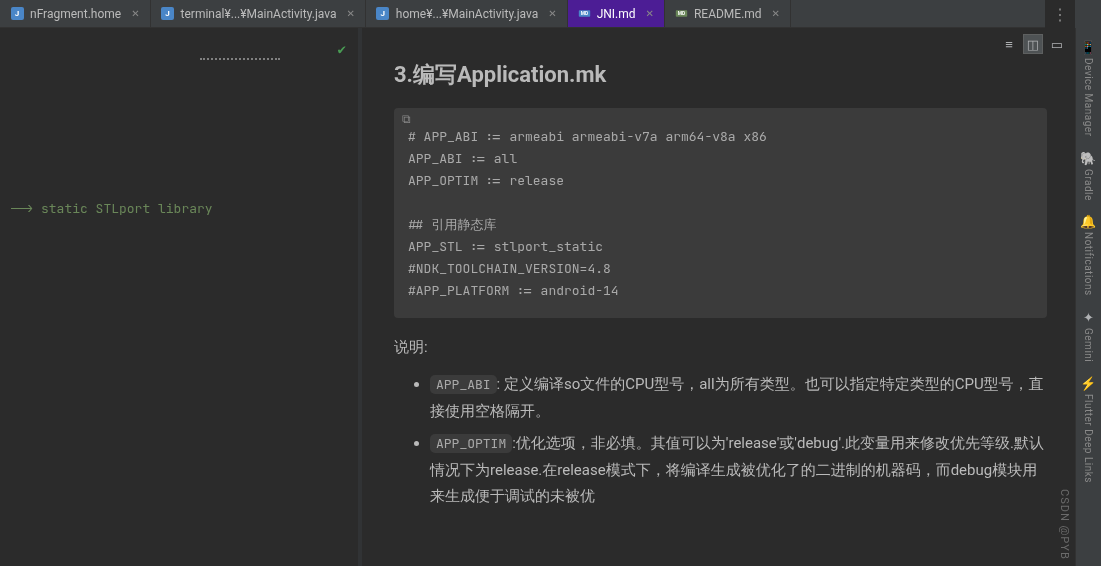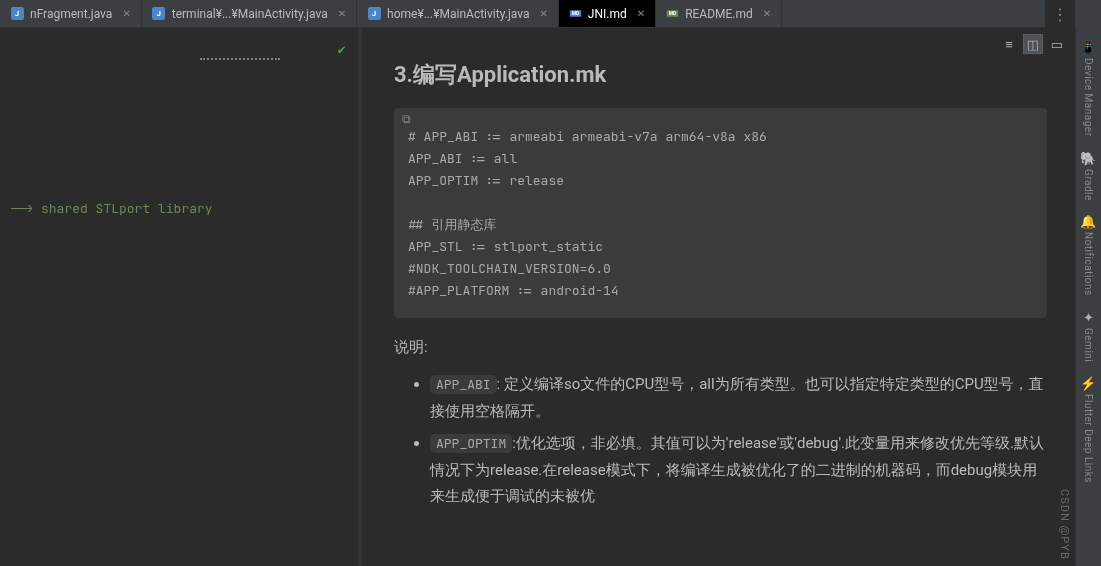--- a/index.html
+++ b/index.html
@@ -24,21 +24,21 @@
       display: flex;
       align-items: center;
       padding: 0 10px;
       font-size: 12px;
       color: #bbb;
       border-right: 1px solid #323232;
       gap: 6px;
       height: 100%;
     }
     .tab.active {
-      background: #000000;
+      background: #4c1d95;
       color: #fff;
     }
     .tab-icon { width: 14px; height: 14px; display: flex; align-items: center; justify-content: center; }
     .tab-close { color: #888; font-size: 10px; margin-left: 4px; }
     .ico-j { background: #4a86c7; color: #fff; font-size: 8px; font-weight: bold; border-radius: 2px; width: 13px; height: 13px; display: flex; align-items: center; justify-content: center; }
     .ico-md { width: 13px; height: 13px; display: flex; align-items: center; justify-content: center; }
     .more-icon { width: 30px; display: flex; align-items: center; justify-content: center; color: #888; font-size: 16px; }
     
     .main { display: flex; height: calc(100% - 28px); }
     
@@ -159,21 +159,21 @@
   </style>
 </head>
 <body>
 
 <div class="top">
   <div class="tabs">
     <div class="tab">
       <span class="tab-icon">
           <span class="ico-j">J</span>
         </span>
-      <span>nFragment.java</span>
+      <span>nFragment.home</span>
       <span class="tab-close">✕</span>
     </div>
     <div class="tab">
       <span class="tab-icon">
           <span class="ico-j">J</span>
         </span>
       <span>terminal¥...¥MainActivity.java</span>
       <span class="tab-close">✕</span>
     </div>
     <div class="tab">
@@ -206,21 +206,21 @@
   </div>
   <div class="more-icon">⋮</div>
   <div class="right-sidebar" style="height:28px;padding:0;border:0;width:26px"></div>
 </div>
 
 <div class="main">
   <div class="editor-left">
     <span class="check-icon">✔</span>
     <span class="underline-squiggle" style="position:absolute;top:30px;left:200px;width:80px;height:2px"></span>
     <div class="line"></div>
-    <div class="line cg"> --&gt; shared STLport library</div>
+    <div class="line cg"> --&gt; static STLport library</div>
     <div class="line"></div>
     <div class="line"></div>
     <div class="line"></div>
     <div class="line"></div>
     
     <div class="line"></div>
     
     <div class="line"></div>
     
     <div class="line"></div>
@@ -241,21 +241,21 @@
     </div>
     <h2>3.编写Application.mk</h2>
     <div class="code-block-wrap">
       <span class="copy-icon">⧉</span>
       <div class="code-block"># APP_ABI := armeabi armeabi-v7a arm64-v8a x86
 APP_ABI := all
 APP_OPTIM := release
 
 ## 引用静态库
 APP_STL := stlport_static
-#NDK_TOOLCHAIN_VERSION=6.0
+#NDK_TOOLCHAIN_VERSION=4.8
 #APP_PLATFORM := android-14</div>
     </div>
     <p class="desc">说明:</p>
     <ul>
       <li><span class="inline-code">APP_ABI</span><span>: 定义编译so文件的CPU型号，all为所有类型。也可以指定特定类型的CPU型号，直接使用空格隔开。</span></li>
       <li><span class="inline-code">APP_OPTIM</span><span>:优化选项，非必填。其值可以为'release'或'debug'.此变量用来修改优先等级.默认情况下为release.在release模式下，将编译生成被优化了的二进制的机器码，而debug模块用来生成便于调试的未被优</span></li>
     </ul>
   </div>
 
   <div class="right-sidebar">

